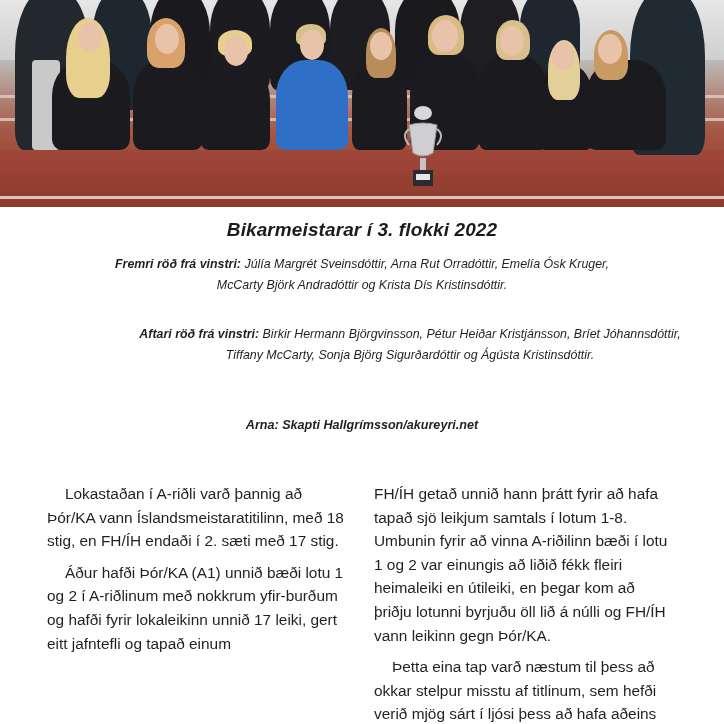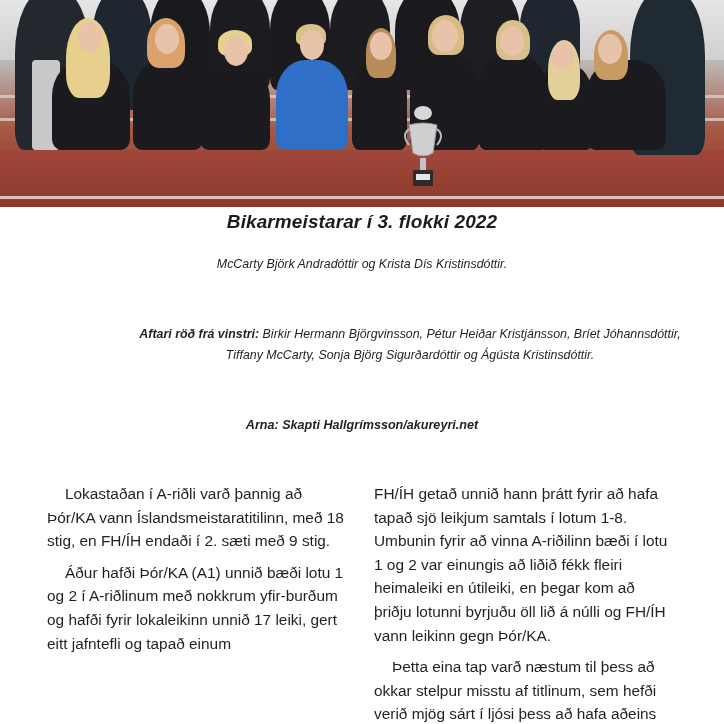--- a/index.html
+++ b/index.html
@@ -6,21 +6,21 @@
   body{width:724px;height:724px;overflow:hidden;position:relative;font-family:"DejaVu Sans","Liberation Sans",sans-serif;color:#231f20;}
   .photo{position:absolute;left:0;top:0;width:724px;height:207px;overflow:hidden;
     background:linear-gradient(180deg,#cfcfcf 0%,#bdb8b5 30%,#a65a47 62%,#9a4634 80%,#8d3d2c 100%);}
   .photo .wall{position:absolute;left:0;top:0;width:724px;height:60px;background:linear-gradient(180deg,#e6e6e6,#cfcfcf);}
   .photo .lane{position:absolute;left:0;height:3px;width:724px;background:#d9c8c0;opacity:.85;}
   .photo .track{position:absolute;left:0;top:150px;width:724px;height:57px;background:linear-gradient(180deg,#a0473a,#8c3a2d);}
   .person{position:absolute;border-radius:40% 40% 12% 12%;}
   .head{position:absolute;border-radius:50%;background:#e9c2aa;}
   .hair{position:absolute;border-radius:50% 50% 30% 30%;background:#e7cf8e;}
   .trophy{position:absolute;}
-  .caption-title{position:absolute;left:0;width:724px;top:211px;text-align:center;font-family:"Liberation Sans",sans-serif;font-style:italic;font-weight:bold;font-size:19px;color:#1f1b1c;letter-spacing:.1px;}
+  .caption-title{position:absolute;left:0;width:724px;top:219px;text-align:center;font-family:"Liberation Sans",sans-serif;font-style:italic;font-weight:bold;font-size:19px;color:#1f1b1c;letter-spacing:.1px;}
   .cap{position:absolute;left:0;width:724px;text-align:center;font-family:"Liberation Sans",sans-serif;font-style:italic;font-size:12.4px;line-height:21.2px;color:#231f20;}
   .cap b{font-weight:bold;}
   .credit{position:absolute;left:0;width:724px;top:418px;text-align:center;font-family:"Liberation Sans",sans-serif;font-style:italic;font-weight:bold;font-size:12.6px;color:#231f20;}
   .col{position:absolute;top:482px;font-family:"Liberation Sans",sans-serif;font-size:15.4px;line-height:23.6px;color:#231f20;}
   .col p{margin:0 0 8px 0;}
   .col p.ind{text-indent:18px;}
   .colL{left:47px;width:302px;}
   .colR{left:374px;width:300px;}
 </style>
 </head>
@@ -90,31 +90,32 @@
       <rect x="17" y="55" width="6" height="12" fill="#c4c4c8"></rect>
       <rect x="10" y="67" width="20" height="16" fill="#2c2c2e"></rect>
       <rect x="13" y="71" width="14" height="6" fill="#e6e6e6"></rect>
     </svg>
   </div>
 </div>
 
 <div class="caption-title">Bikarmeistarar í 3. flokki 2022</div>
 
 <div class="cap" style="top:254px;">
+  <div><b>Fremri röð frá vinstri:</b> <span>Júlía Margrét Sveinsdóttir, Arna Rut Orradóttir, Emelía Ósk Kruger,</span></div>
   <div>McCarty Björk Andradóttir og Krista Dís Kristinsdóttir.</div>
 </div>
 
 <div class="cap" style="top:324px;margin-left:48px;">
   <div><b>Aftari röð frá vinstri:</b> <span>Birkir Hermann Björgvinsson, Pétur Heiðar Kristjánsson, Bríet Jóhannsdóttir,</span></div>
   <div>Tiffany McCarty, Sonja Björg Sigurðardóttir og Ágústa Kristinsdóttir.</div>
 </div>
 
 <div class="credit">Arna: Skapti Hallgrímsson/akureyri.net</div>
 
 <div class="col colL">
-  <p class="ind">Lokastaðan í A-riðli varð þannig að Þór/KA vann Íslandsmeistaratitilinn, með 18 stig, en FH/ÍH endaði í 2. sæti með 9 stig.</p>
+  <p class="ind">Lokastaðan í A-riðli varð þannig að Þór/KA vann Íslandsmeistaratitilinn, með 18 stig, en FH/ÍH endaði í 2. sæti með 17 stig.</p>
   <p class="ind">Áður hafði Þór/KA (A1) unnið bæði lotu 1 og 2 í A-riðlinum með nokkrum yfir-burðum og hafði fyrir lokaleikinn unnið 17 leiki, gert eitt jafntefli og tapað einum</p>
 </div>
 
 <div class="col colR">
   <p>FH/ÍH getað unnið hann þrátt fyrir að hafa tapað sjö leikjum samtals í lotum 1-8. Umbunin fyrir að vinna A-riðilinn bæði í lotu 1 og 2 var einungis að liðið fékk fleiri heimaleiki en útileiki, en þegar kom að þriðju lotunni byrjuðu öll lið á núlli og FH/ÍH vann leikinn gegn Þór/KA.</p>
   <p class="ind">Þetta eina tap varð næstum til þess að okkar stelpur misstu af titlinum, sem hefði verið mjög sárt í ljósi þess að hafa aðeins tapað þessum eina leik. En fótboltinn er</p>
 </div>
 
 </body></html>

